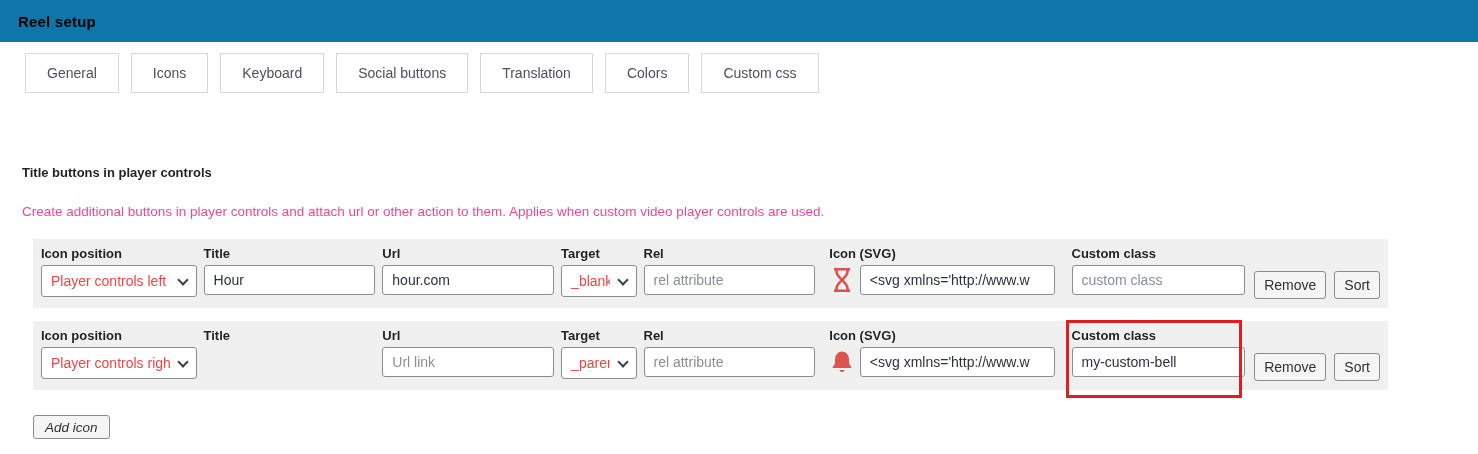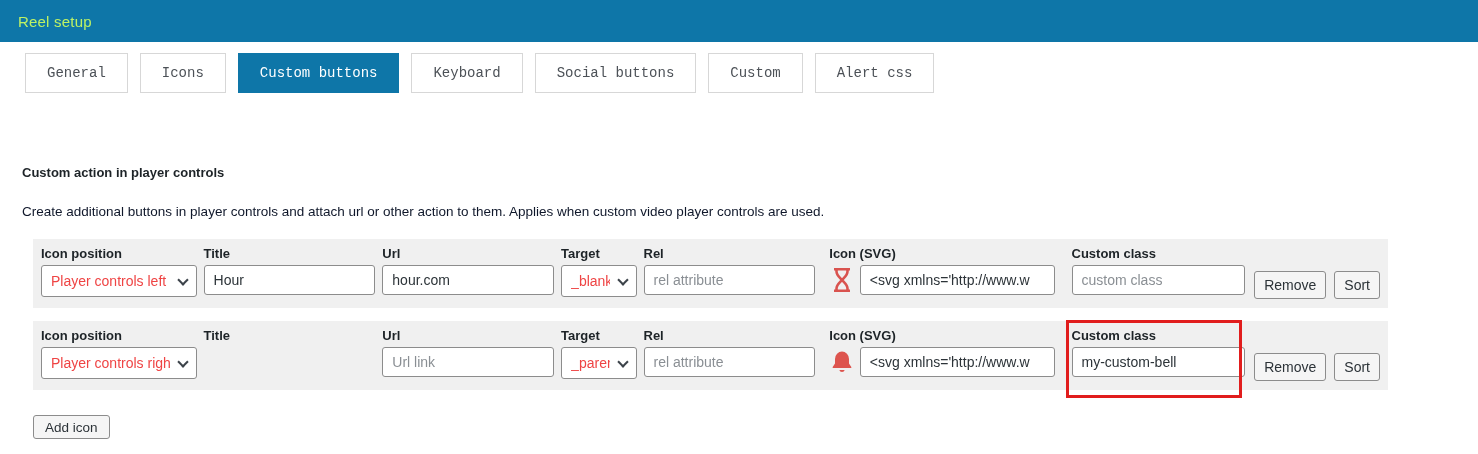--- a/index.html
+++ b/index.html
@@ -13,55 +13,55 @@
   }
 
   
   .topbar {
     width: 100%; height: 42px;
     background: #0e76a8;
     display: flex; align-items: center;
     padding-left: 18px;
   }
   .topbar .title {
-    color: #bef264; font-size: 15px; font-weight: 400;
+    color: #000000; font-size: 15px; font-weight: 700;
     letter-spacing: 0.2px;
   }
 
   
   .tabs {
     display: flex; gap: 12px;
     margin: 11px 0 0 25px;
   }
   .tab {
     background: #ffffff;
     border: 1px solid #d7d7d7;
     color: #4c5157;
     font-size: 14px;
-    font-family: Liberation Mono, monospace;
+    font-family: Liberation Sans, sans-serif;
     padding: 0 21px;
     height: 40px;
     display: inline-flex; align-items: center;
     cursor: pointer;
     white-space: nowrap;
   }
   .tab.active {
     background: #0e76a8;
     border-color: #0e76a8;
     color: #ffffff;
   }
 
   
   .section-heading {
     margin: 72px 0 0 22px;
     font-size: 13px; font-weight: 700; color: #1d2327;
   }
   .section-desc {
     margin: 24px 0 0 22px;
-    font-size: 13.5px; color: #0f172a;
+    font-size: 13.5px; color: #ec4899;
   }
 
   
   .rows { margin: 20px 6px 0 33px; }
   .button-row {
     width: 1355px;
     background: #f0f0f0;
     padding: 7px 8px 8px 8px;
     display: flex;
     align-items: flex-start;
@@ -135,20 +135,21 @@
     cursor: pointer;
     white-space: nowrap;
   }
   .btn + .btn { margin-left: 8px; }
 
   .add-icon-btn {
     margin: 12px 0 0 33px;
     height: 24px;
     padding: 0 11px;
     font-size: 13.5px;
+    font-style: italic;
   }
 
   
   .highlight-box {
     position: absolute;
     left: -6px; top: -8px;
     width: 176px; height: 78px;
     border: 3px solid #e11d1d;
     pointer-events: none;
     z-index: 5;
@@ -164,29 +165,29 @@
 
 
 <div class="topbar">
   <span class="title">Reel setup</span>
 </div>
 
 
 <div class="tabs">
   <button class="tab">General</button>
   <button class="tab">Icons</button>
-  <button class="tab active">Custom buttons</button>
   <button class="tab">Keyboard</button>
   <button class="tab">Social buttons</button>
-  <button class="tab">Custom</button>
-  <button class="tab">Alert css</button>
+  <button class="tab">Translation</button>
+  <button class="tab">Colors</button>
+  <button class="tab">Custom css</button>
 </div>
 
 
-<div class="section-heading">Custom action in player controls</div>
+<div class="section-heading">Title buttons in player controls</div>
 <div class="section-desc">Create additional buttons in player controls and attach url or other action to them. Applies when custom video player controls are used.</div>
 
 <div class="rows">
 
   <div class="button-row">
     <div class="field-group fg-iconpos">
       <label>Icon position</label>
       <div class="select-wrap">
         <select>
           <option>Player controls left</option>

